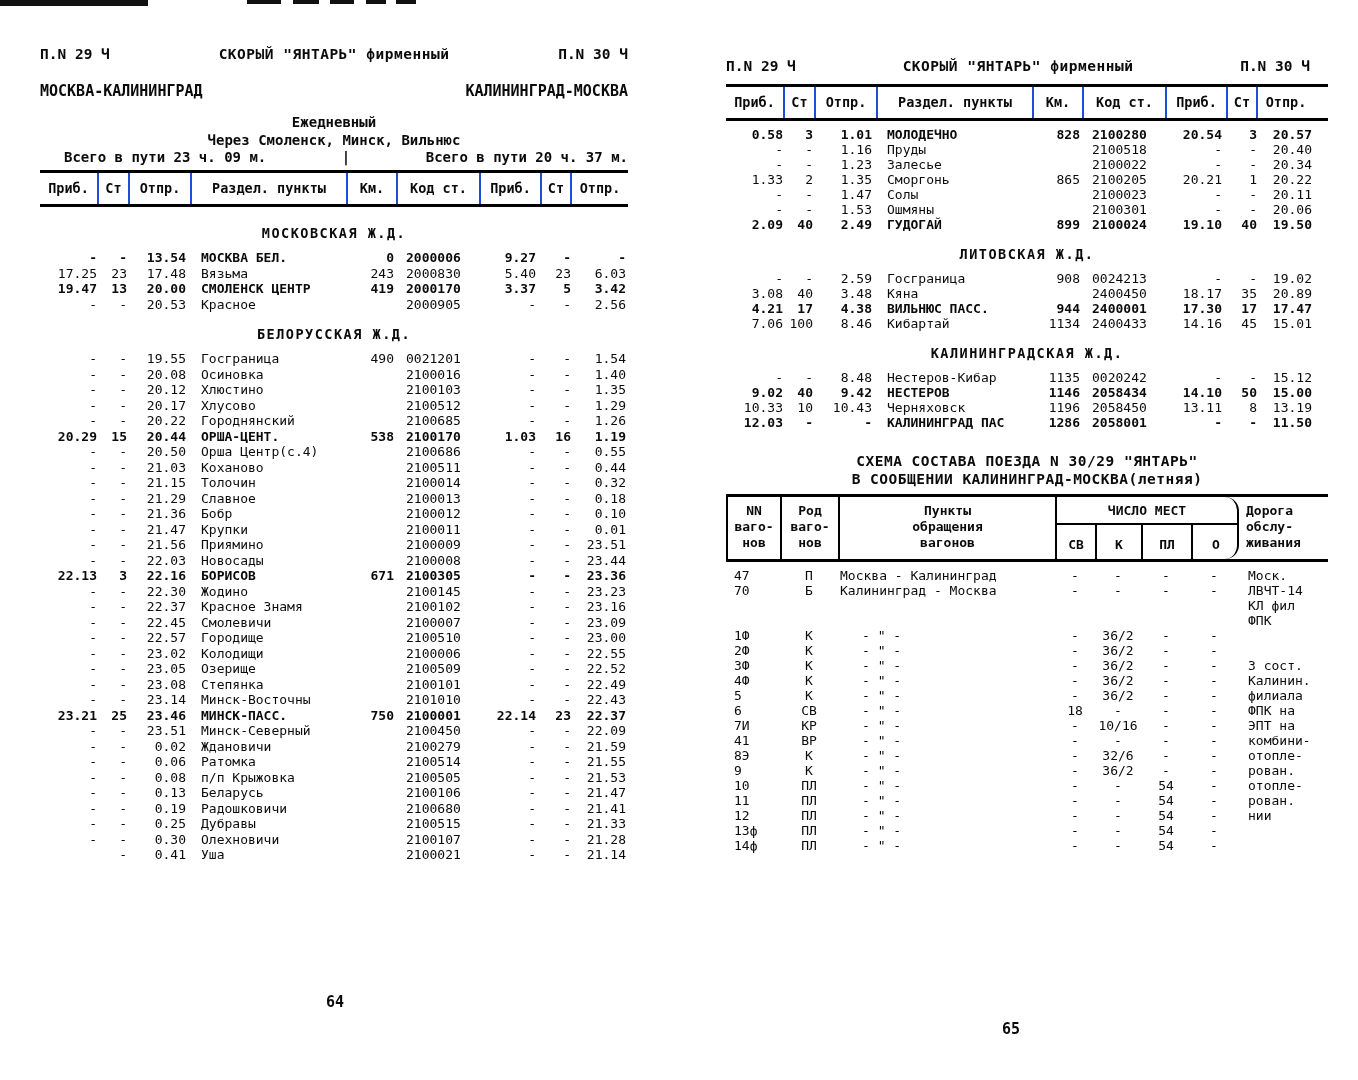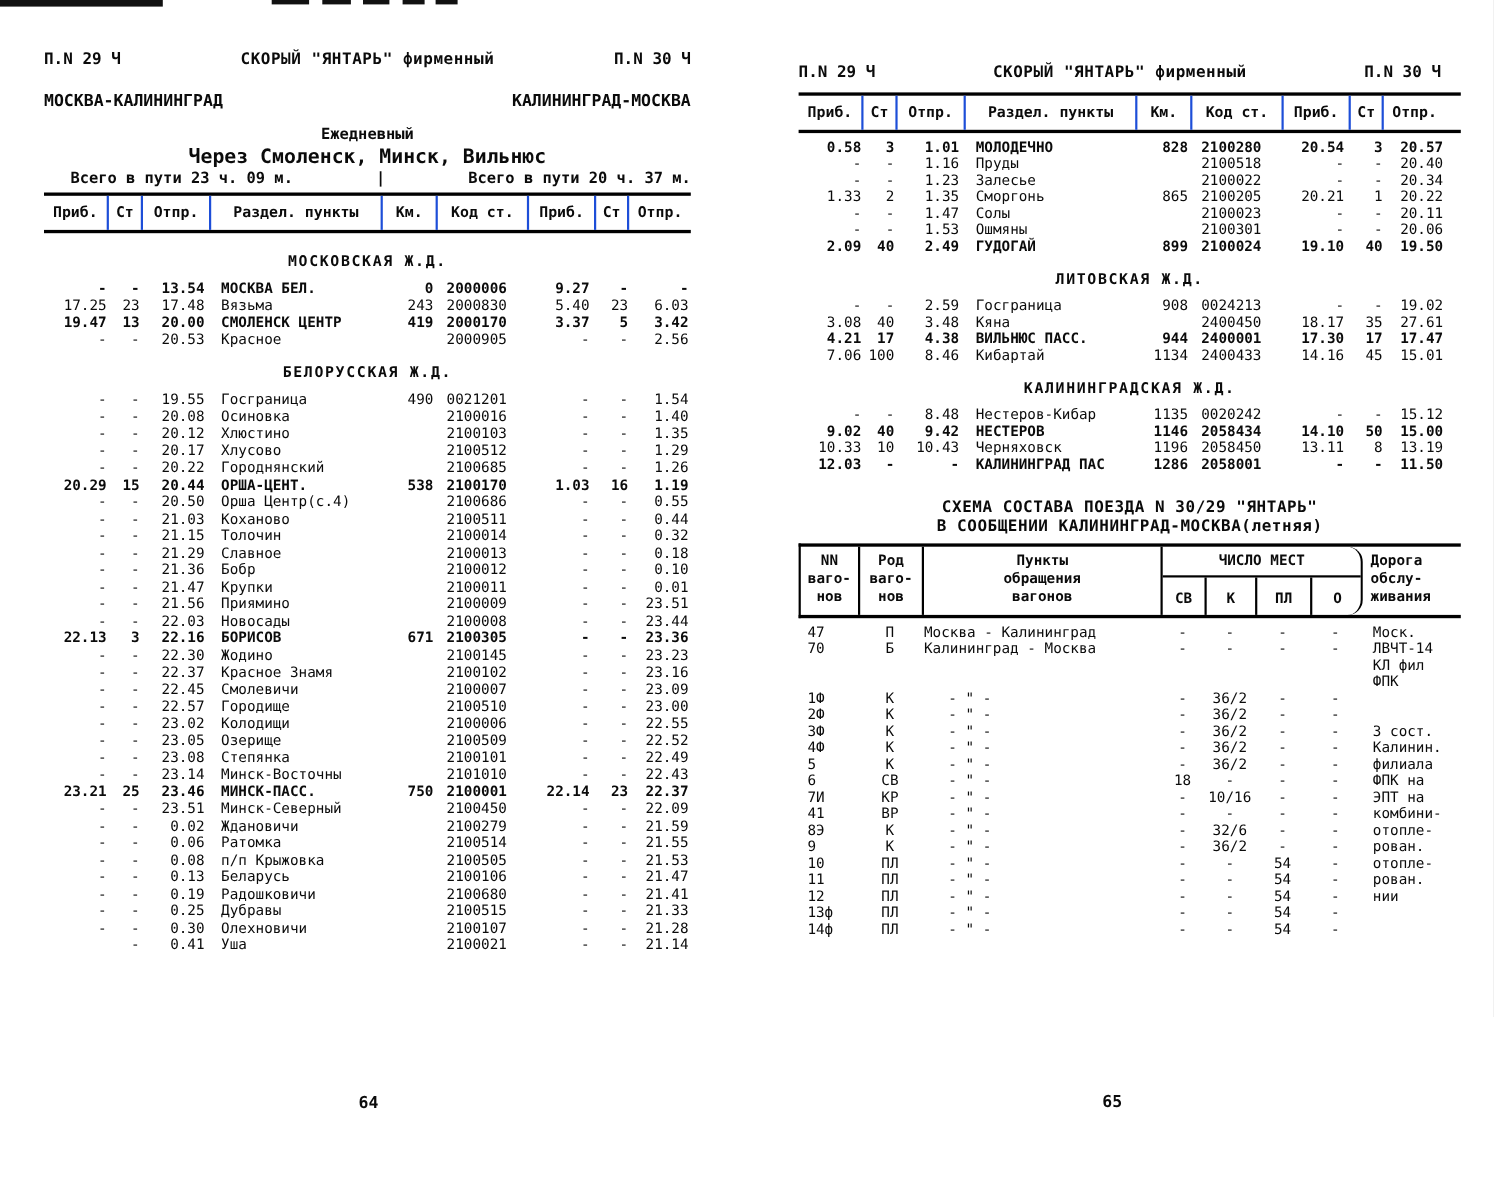--- a/index.html
+++ b/index.html
@@ -13,21 +13,21 @@
 
   
   .hline1{display:flex;justify-content:space-between;align-items:baseline;
           font-weight:700;font-size:14.5px;}
   .hline1 .ttl{letter-spacing:0.5px;}
   .page-right .hline1{padding-right:18px;}
 
   .routes{display:flex;justify-content:space-between;font-weight:700;font-size:15px;margin-top:20px;}
 
   .freq{ text-align:center;font-weight:700;font-size:14px;margin-top:14px;}
-  .via { text-align:center;font-weight:700;font-size:18px;margin-top:2px;}
+  .via { text-align:center;font-weight:700;font-size:14px;margin-top:2px;}
   .durations{display:flex;justify-content:space-between;font-weight:700;font-size:14px;margin-top:1px;padding-left:24px;}
 
   
   .tt-head{display:grid;grid-template-columns:59px 31px 62px 156px 50px 83px 61px 30px 56px;
            border-top:3px solid #000;border-bottom:3px solid #000;margin-top:5px;}
   .page-right .tt-head{margin-top:10px;}
   .tt-head .h{padding:7px 1px 8px;text-align:center;font-weight:700;font-size:13.5px;
               border-right:2px solid #1d4ed8;white-space:nowrap;overflow:hidden;}
   .tt-head .h:last-child{border-right:none;}
 
@@ -71,21 +71,21 @@
            line-height:15px;font-size:13px;font-weight:400;white-space:nowrap;}
   .s0{text-align:left;padding-left:8px;}
   .s1{text-align:center;}
   .s2{text-align:left;padding-left:2px;}
   .s2.ditto{padding-left:24px;}
   .s3,.s4,.s5,.s6{text-align:center;}
   .s7{text-align:left;padding-left:11px;}
 
   .pageno{position:absolute;font-weight:700;font-size:15px;}
   .pageno.p64{left:326px;top:993px;}
-  .pageno.p65{left:1002px;top:992px;}
+  .pageno.p65{left:1002px;top:1020px;}
 </style>
 </head>
 <body>
 
 <div class="canvas">
 
   <div class="artifact" style="left:0;top:0;width:148px;height:6px;"></div>
   <div class="artifact" style="left:247px;top:0;width:34px;height:4px;"></div>
   <div class="artifact" style="left:293px;top:0;width:26px;height:4px;"></div>
   <div class="artifact" style="left:330px;top:0;width:24px;height:4px;"></div>
@@ -649,21 +649,21 @@
           </div>
           <div class="tt-row">
             <span class="c c0">3.08</span>
             <span class="c c1">40</span>
             <span class="c c2">3.48</span>
             <span class="c c3">Кяна</span>
             <span class="c c4"></span>
             <span class="c c5">2400450</span>
             <span class="c c6">18.17</span>
             <span class="c c7">35</span>
-            <span class="c c8">27.61</span>
+            <span class="c c8">20.89</span>
           </div>
           <div class="tt-row em">
             <span class="c c0">4.21</span>
             <span class="c c1">17</span>
             <span class="c c2">4.38</span>
             <span class="c c3">ВИЛЬНЮС ПАСС.</span>
             <span class="c c4">944</span>
             <span class="c c5">2400001</span>
             <span class="c c6">17.30</span>
             <span class="c c7">17</span>

